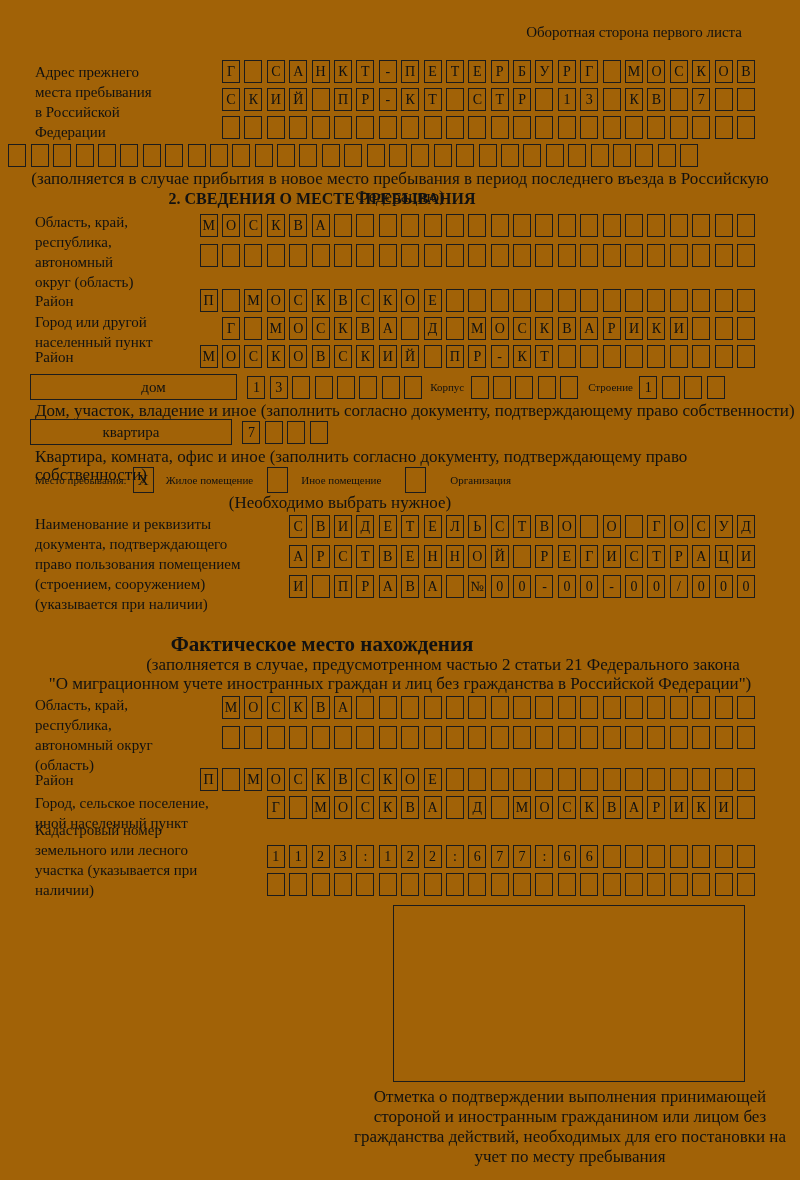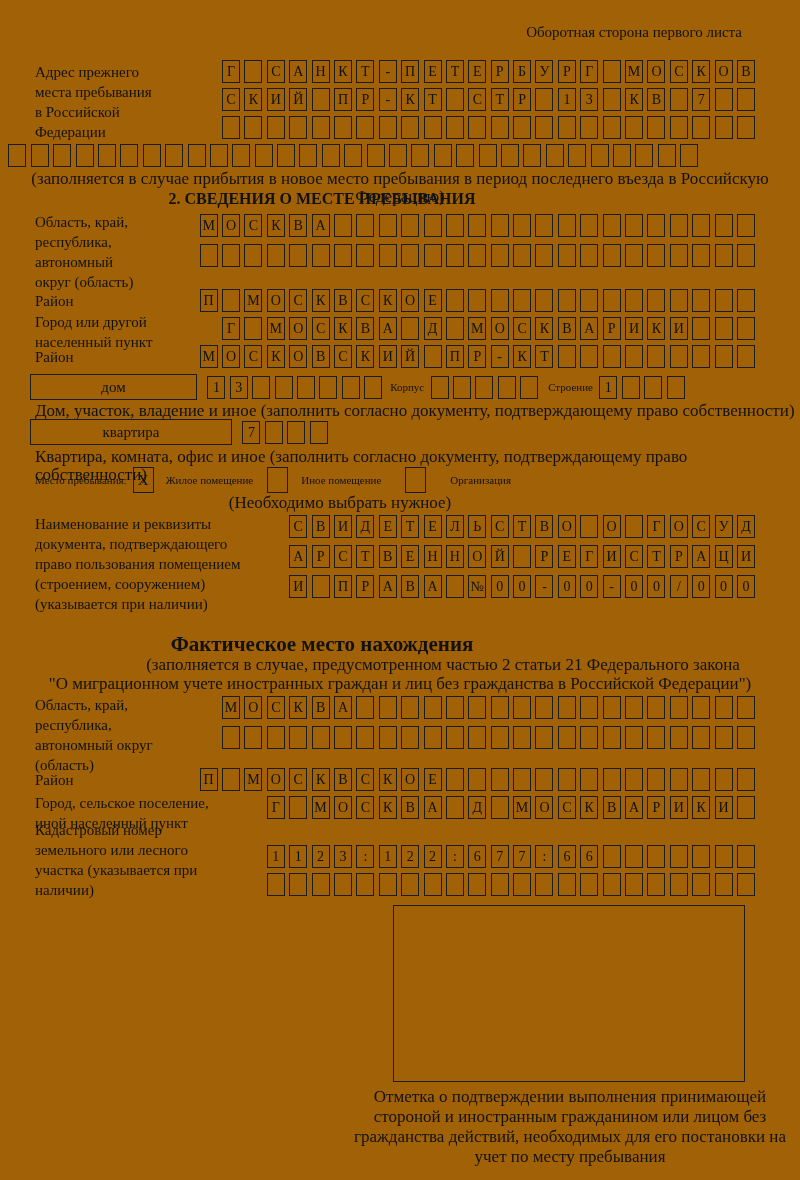--- a/index.html
+++ b/index.html
@@ -287,21 +287,21 @@
       <div class="cell"></div>
       <div class="cell"></div>
       <div class="cell"></div>
       <div class="cell"></div>
       <div class="cell"></div>
       <div class="cell"></div>
       <div class="cell"></div>
     </div>
 
   <div class="flexrow" style="top:374px;left:30px;">
-    <div class="bigbox" style="width:165px;">дом</div>
+    <div class="bigbox" style="width:165px;padding-left:40px;">дом</div>
     <div style="display:flex;margin-left:6px;">
         <div class="cell">1</div>
         <div class="cell">3</div>
         <div class="cell"></div>
         <div class="cell"></div>
         <div class="cell"></div>
         <div class="cell"></div>
         <div class="cell"></div>
         <div class="cell"></div>
       </div>

